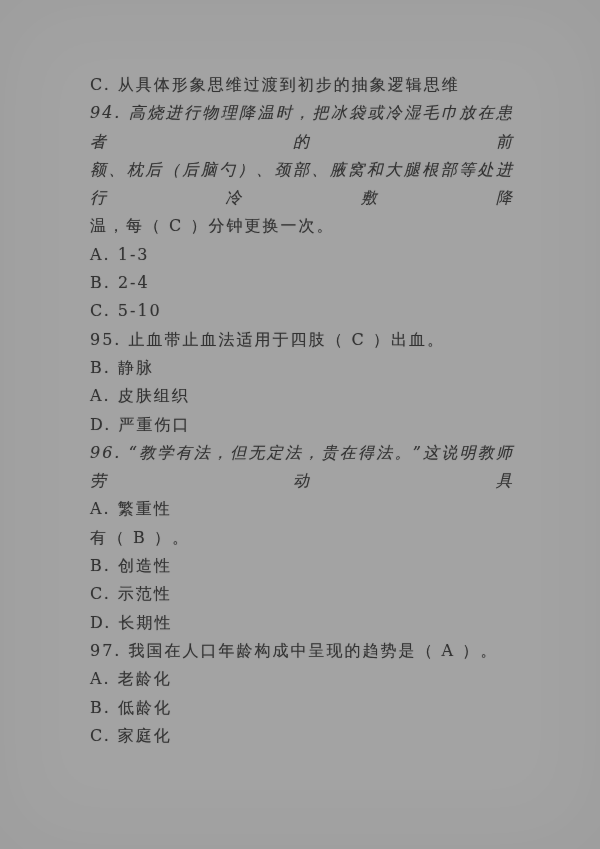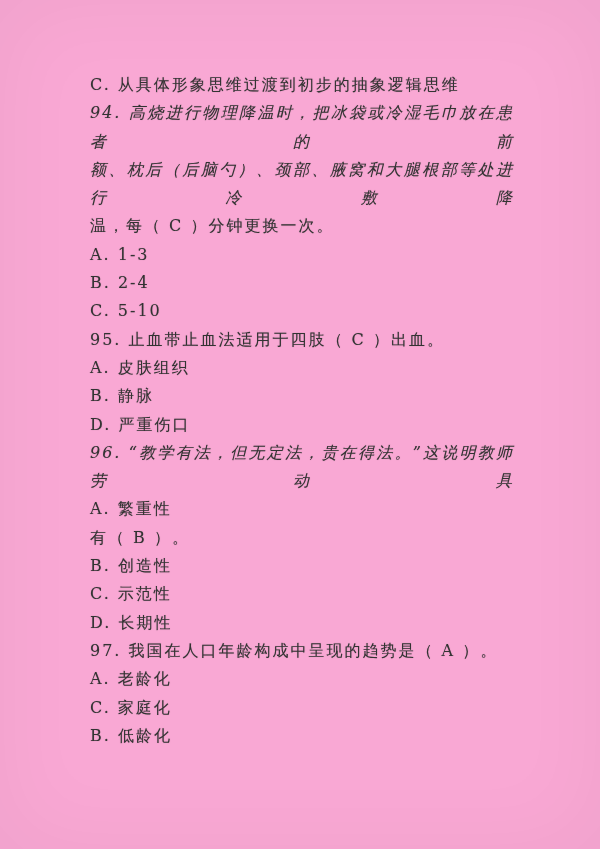--- a/index.html
+++ b/index.html
@@ -12,21 +12,21 @@
   body {
     background: #f7f7f5;
     font-family: "DejaVu Serif", "Liberation Serif", serif;
   }
   .paper {
     position: absolute;
     left: 0;
     top: 0;
     width: 600px;
     height: 849px;
-    background: #f9a8d4;
+    background: #a3a3a3;
     box-shadow: inset 0 0 90px rgba(0,0,0,0.045);
   }
   .textblock {
     position: absolute;
     left: 90px;
     top: 71px;
     width: 424px;
     color: #333333;
     font-size: 16px;
     line-height: 28.3px;
@@ -51,27 +51,27 @@
 <div class="paper">
   <div class="textblock">
     <div class="line">C. 从具体形象思维过渡到初步的抽象逻辑思维</div>
     <div class="line full">94. 高烧进行物理降温时，把冰袋或冷湿毛巾放在患者的前</div>
     <div class="line full">额、枕后（后脑勺）、颈部、腋窝和大腿根部等处进行冷敷降</div>
     <div class="line">温，每（ C ）分钟更换一次。</div>
     <div class="line">A. 1-3</div>
     <div class="line">B. 2-4</div>
     <div class="line">C. 5-10</div>
     <div class="line">95. 止血带止血法适用于四肢（ C ）出血。</div>
+    <div class="line">B. 静脉</div>
     <div class="line">A. 皮肤组织</div>
-    <div class="line">B. 静脉</div>
     <div class="line">D. 严重伤口</div>
     <div class="line full">96. “教学有法，但无定法，贵在得法。”这说明教师劳动具</div>
     <div class="line">A. 繁重性</div>
     <div class="line">有（ B ）。</div>
     <div class="line">B. 创造性</div>
     <div class="line">C. 示范性</div>
     <div class="line">D. 长期性</div>
     <div class="line">97. 我国在人口年龄构成中呈现的趋势是（ A ）。</div>
     <div class="line">A. 老龄化</div>
+    <div class="line">B. 低龄化</div>
     <div class="line">C. 家庭化</div>
-    <div class="line">B. 低龄化</div>
   </div>
 </div>
 
 </body></html>

